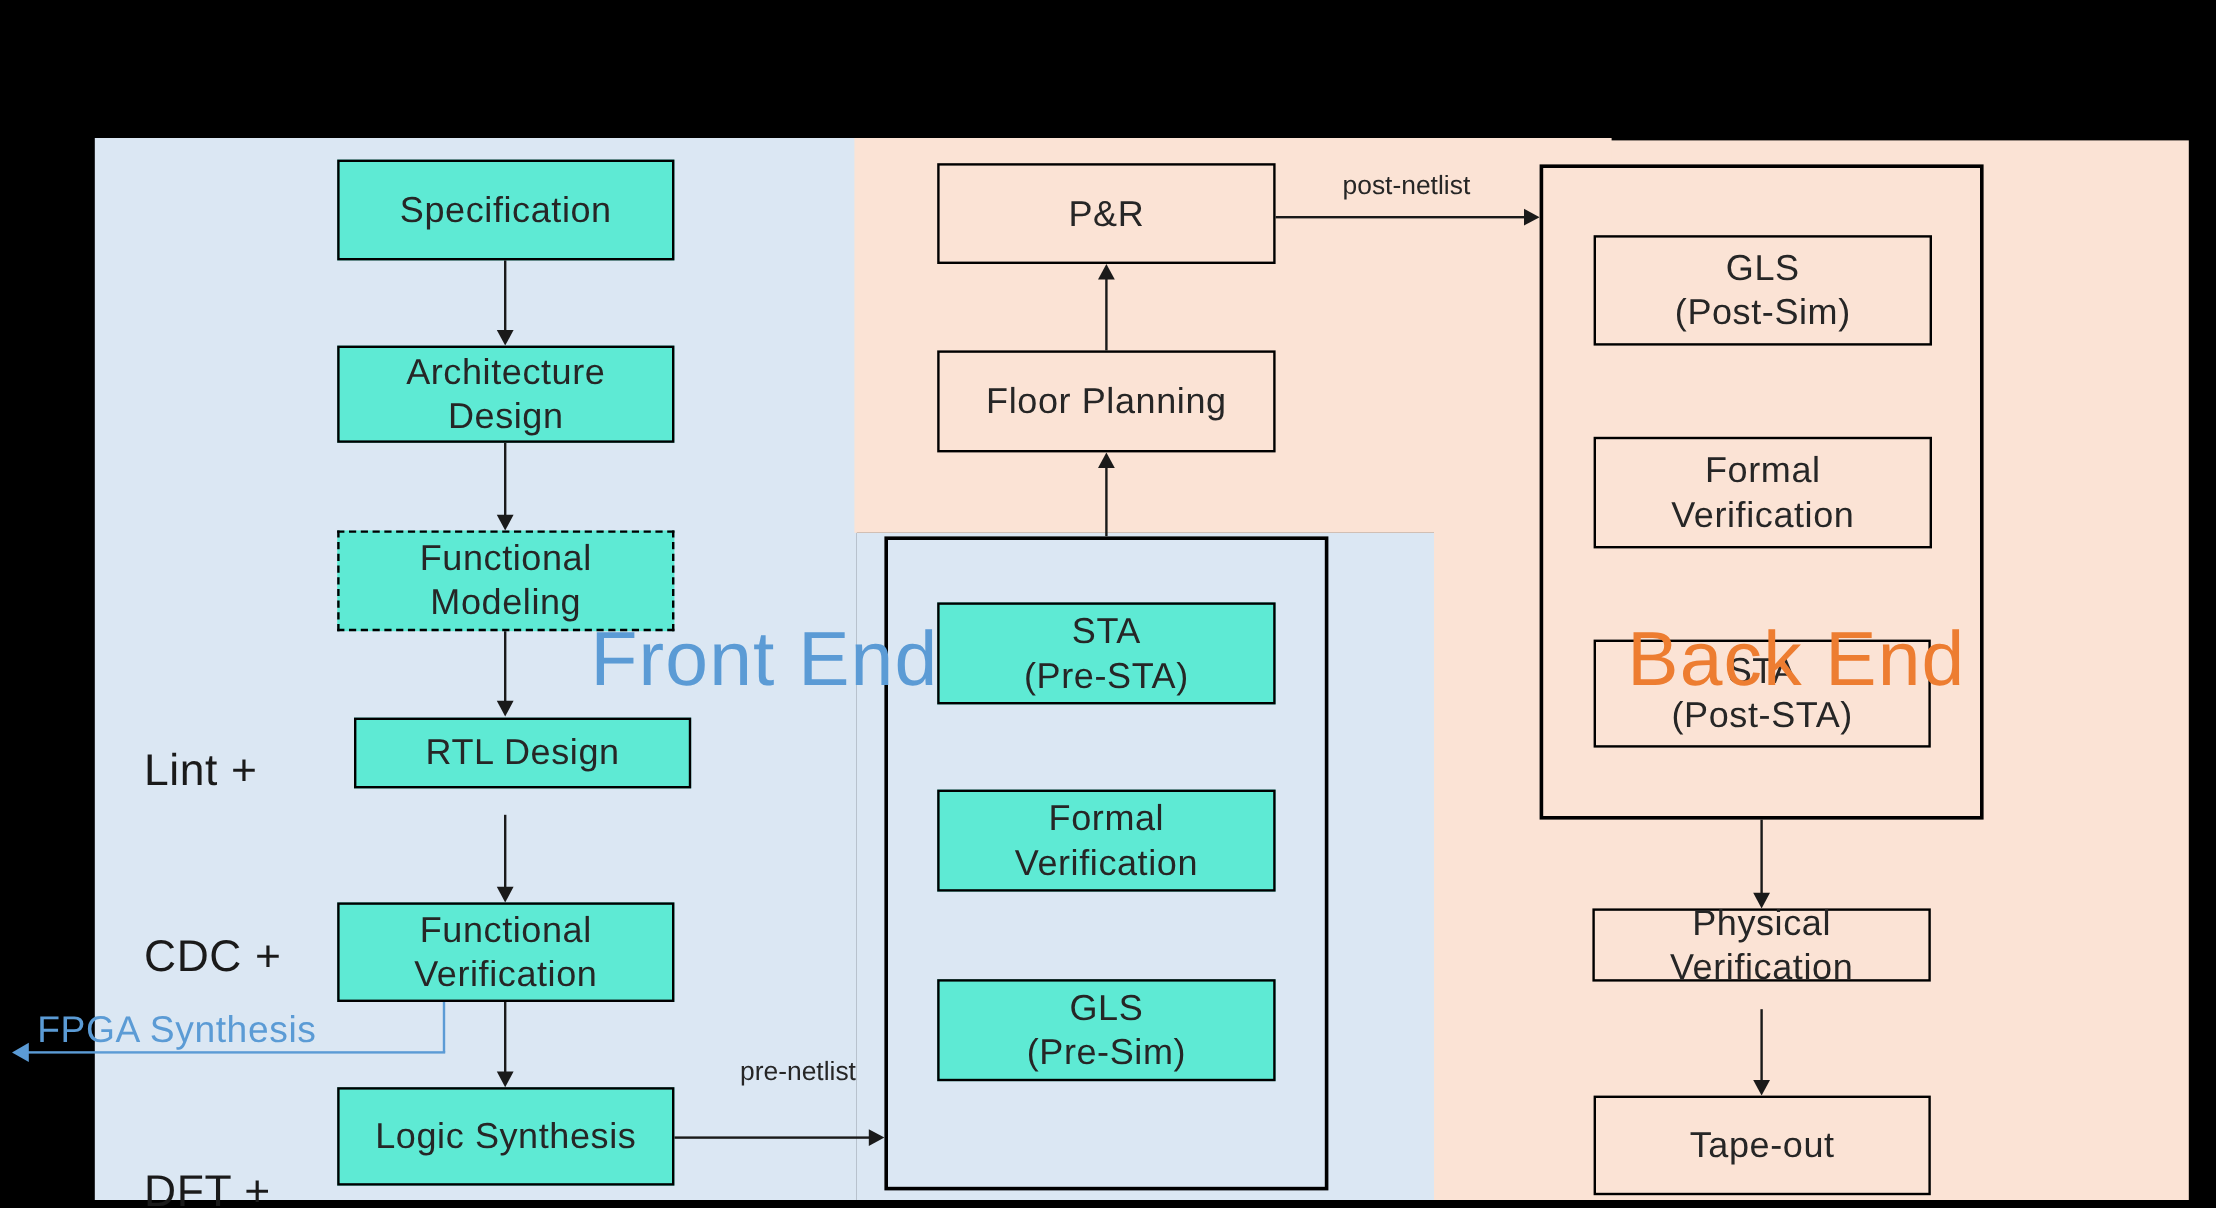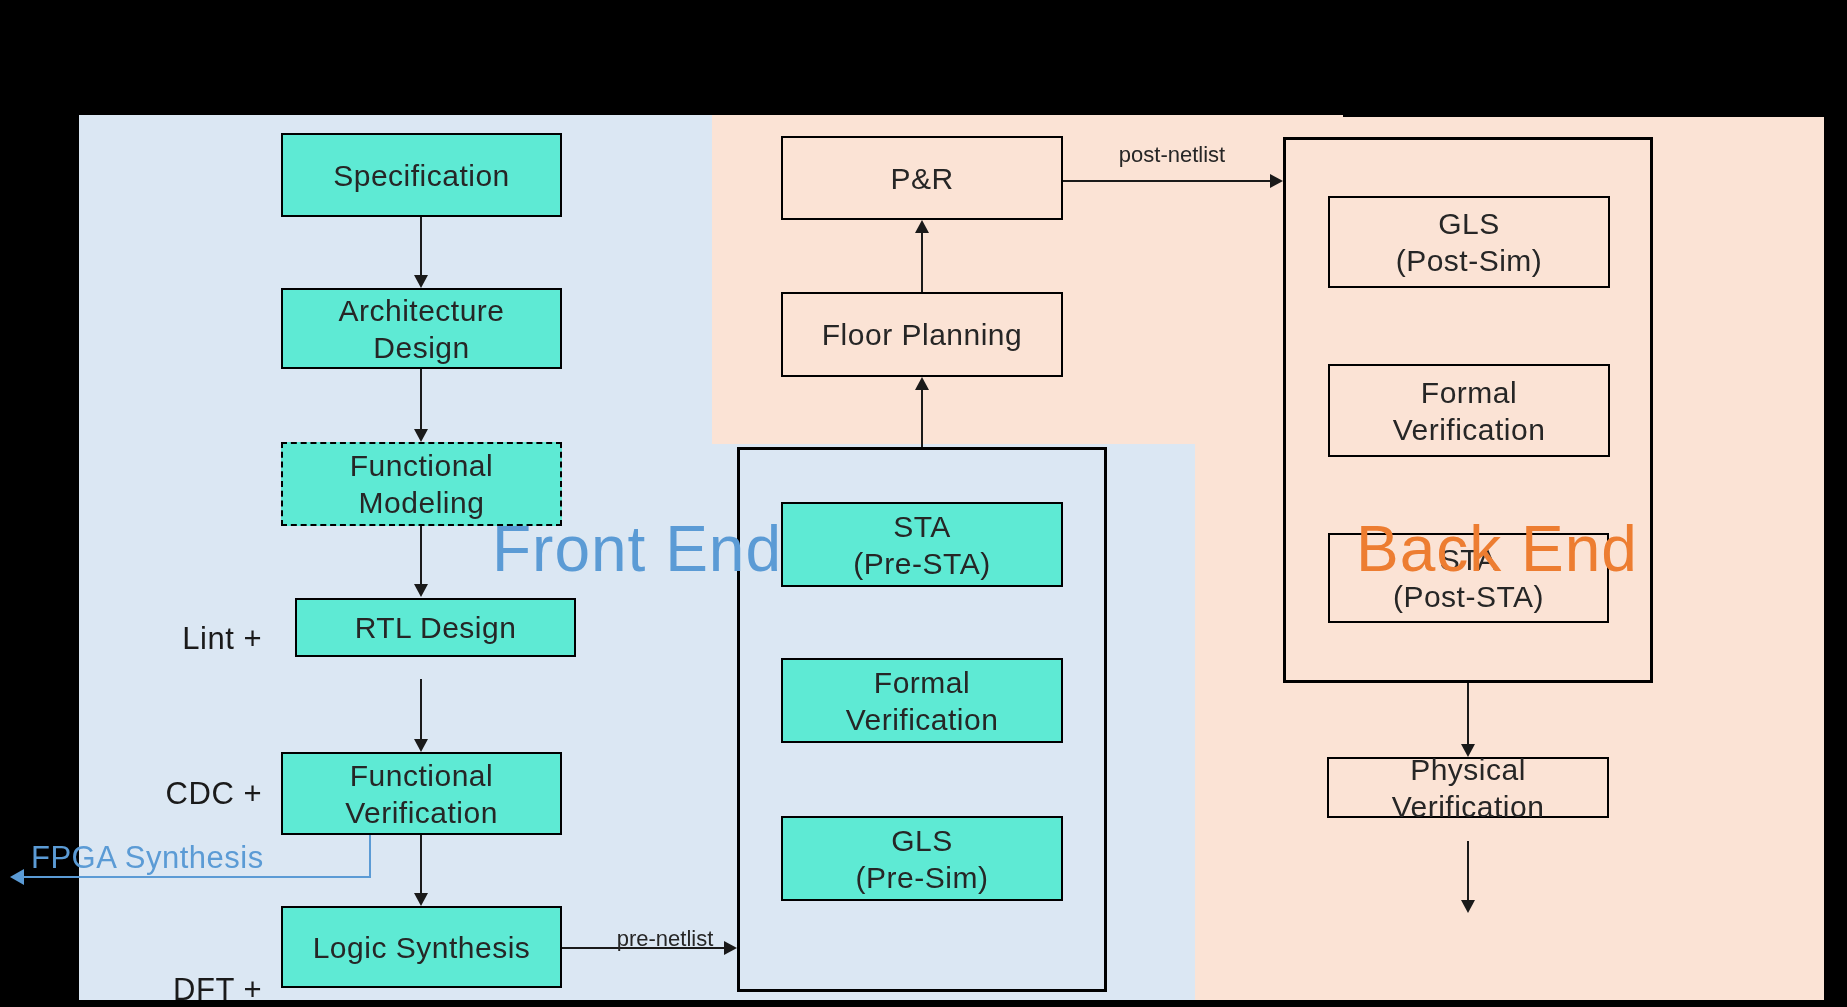--- a/index.html
+++ b/index.html
@@ -23,21 +23,21 @@
   .group.orange{background:#fbe3d5;}
   .vline{position:absolute;width:2px;background:#1a1a1a;}
   .hline{position:absolute;height:2px;background:#1a1a1a;}
   .vline.accent,.hline.accent{background:#5b9bd5;}
   .ah{position:absolute;width:0;height:0;}
   .ah.down{border-left:7px solid transparent;border-right:7px solid transparent;border-top:13px solid #1a1a1a;}
   .ah.up{border-left:7px solid transparent;border-right:7px solid transparent;border-bottom:13px solid #1a1a1a;}
   .ah.right{border-top:7px solid transparent;border-bottom:7px solid transparent;border-left:13px solid #1a1a1a;}
   .ah.left{border-top:8px solid transparent;border-bottom:8px solid transparent;border-right:14px solid #5b9bd5;}
   .side-label{
-    position:absolute;width:142px;text-align:right;font-size:31px;color:#1a1a1a;letter-spacing:0.5px;
+    position:absolute;width:142px;text-align:left;font-size:37px;color:#1a1a1a;letter-spacing:0.5px;
   }
   .net-label{position:absolute;font-size:22px;color:#262626;text-align:center;}
   .big-label{position:absolute;font-size:64px;line-height:64px;letter-spacing:1px;white-space:nowrap;}
   .fpga-label{position:absolute;font-size:31px;color:#5b9bd5;letter-spacing:0.5px;}
 </style>
 </head>
 <body>
 
 <div id="stage">
 
@@ -71,21 +71,21 @@
   <div class="vline" style="left:420px;top:835px;height:60px;"></div>
   <div class="ah down" style="left:414px;top:893px;"></div>
 
   <div class="vline accent" style="left:369px;top:835px;height:42px;"></div>
   <div class="hline accent" style="left:22px;top:876px;width:349px;"></div>
   <div class="ah left" style="left:10px;top:869px;"></div>
   <div class="fpga-label" style="left:31px;top:840px;">FPGA Synthesis</div>
 
   <div class="hline" style="left:562px;top:947px;width:165px;"></div>
   <div class="ah right" style="left:724px;top:941px;"></div>
-  <div class="net-label" style="left:575px;top:926px;width:180px;">pre-netlist</div>
+  <div class="net-label" style="left:575px;top:880px;width:180px;">pre-netlist</div>
 
   <div class="box orange" style="left:781px;top:136px;width:282px;height:84px;"><span>P&amp;R</span></div>
   <div class="box orange" style="left:781px;top:292px;width:282px;height:85px;"><span>Floor Planning</span></div>
 
   <div class="vline" style="left:921px;top:389px;height:58px;"></div>
   <div class="ah up" style="left:915px;top:377px;"></div>
   <div class="vline" style="left:921px;top:232px;height:60px;"></div>
   <div class="ah up" style="left:915px;top:220px;"></div>
 
   <div class="hline" style="left:1063px;top:180px;width:210px;"></div>
@@ -107,17 +107,18 @@
 Verification</span></div>
   <div class="box orange" style="left:1328px;top:533px;width:281px;height:90px;"><span>STA
 (Post-STA)</span></div>
 
   <div class="vline" style="left:1467px;top:683px;height:62px;"></div>
   <div class="ah down" style="left:1461px;top:744px;"></div>
   <div class="box orange" style="left:1327px;top:757px;width:282px;height:61px;"><span>Physical
 Verification</span></div>
   <div class="vline" style="left:1467px;top:841px;height:60px;"></div>
   <div class="ah down" style="left:1461px;top:900px;"></div>
+  <div class="box orange" style="left:1328px;top:913px;width:281px;height:83px;"><span>Tape-out</span></div>
 
   <div class="big-label" style="left:492px;top:517px;color:#5b9bd5;">Front End</div>
   <div class="big-label" style="left:1356px;top:517px;color:#ed7d31;">Back End</div>
 
 </div>
 
 </body></html>

